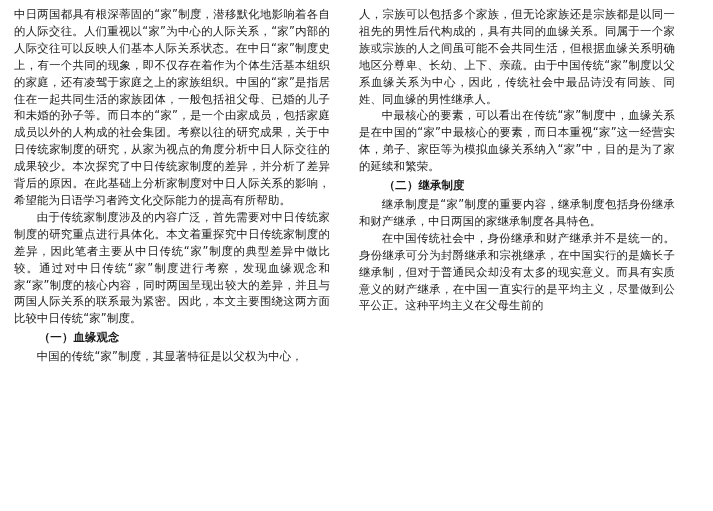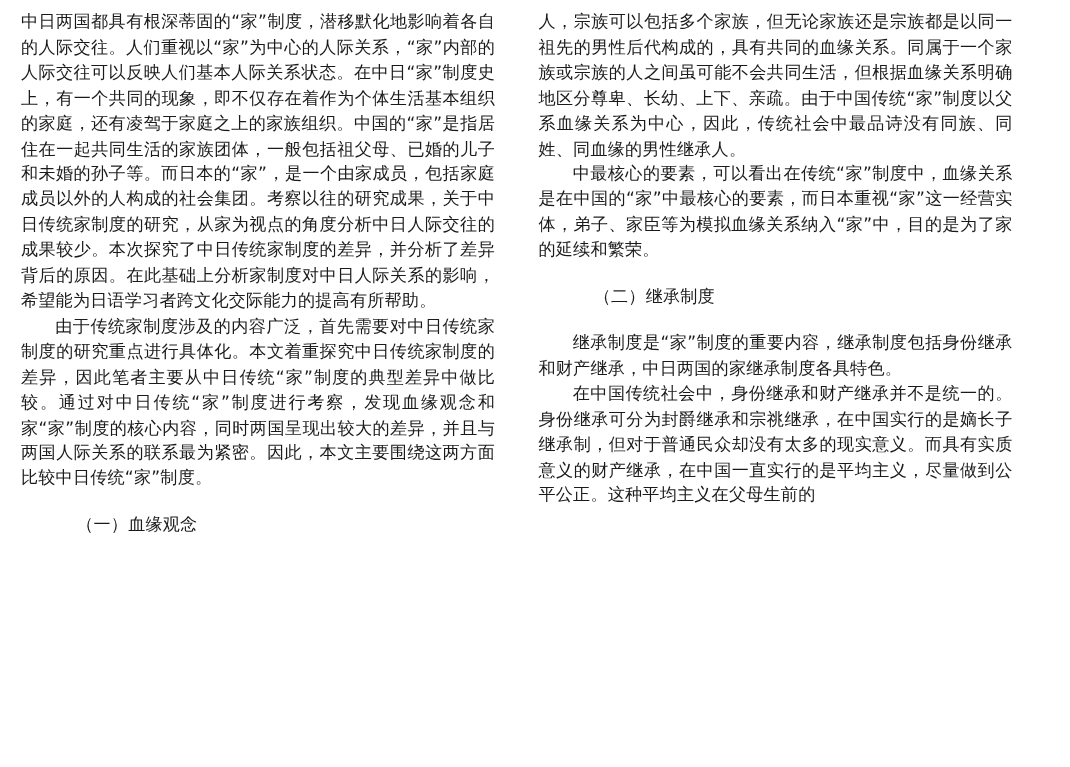--- a/index.html
+++ b/index.html
@@ -51,36 +51,37 @@
   }
   h2.section {
     margin: 2px 0 0 0;
     font-size: 11.6px;
     line-height: 17.4px;
     font-weight: bold;
     text-indent: 2em;
     letter-spacing: 0.2px;
   }
   h3.subsection {
-    margin: 14px;
+    margin: 2px;
     font-size: 11.4px;
     line-height: 16.9px;
-    font-weight: normal;
+    font-weight: bold;
     text-indent: 2em;
     letter-spacing: 0.15px;
   }
 </style>
 </head>
 <body>
 
 <div class="page">
   <div class="column left">
     <p class="noindent">中日两国都具有根深蒂固的“家”制度，潜移默化地影响着各自的人际交往。人们重视以“家”为中心的人际关系，“家”内部的人际交往可以反映人们基本人际关系状态。在中日“家”制度史上，有一个共同的现象，即不仅存在着作为个体生活基本组织的家庭，还有凌驾于家庭之上的家族组织。中国的“家”是指居住在一起共同生活的家族团体，一般包括祖父母、已婚的儿子和未婚的孙子等。而日本的“家”，是一个由家成员，包括家庭成员以外的人构成的社会集团。考察以往的研究成果，关于中日传统家制度的研究，从家为视点的角度分析中日人际交往的成果较少。本次探究了中日传统家制度的差异，并分析了差异背后的原因。在此基础上分析家制度对中日人际关系的影响，希望能为日语学习者跨文化交际能力的提高有所帮助。</p>
     <p class="indent">由于传统家制度涉及的内容广泛，首先需要对中日传统家制度的研究重点进行具体化。本文着重探究中日传统家制度的差异，因此笔者主要从中日传统“家”制度的典型差异中做比较。通过对中日传统“家”制度进行考察，发现血缘观念和家“家”制度的核心内容，同时两国呈现出较大的差异，并且与两国人际关系的联系最为紧密。因此，本文主要围绕这两方面比较中日传统“家”制度。</p>
     <h3 class="subsection">（一）血缘观念</h3>
+    <p class="indent">中国的传统“家”制度，其显著特征是以父权为中心，</p>
   </div>
   <div class="divider"></div>
   <div class="column right">
     <p class="noindent">人，宗族可以包括多个家族，但无论家族还是宗族都是以同一祖先的男性后代构成的，具有共同的血缘关系。同属于一个家族或宗族的人之间虽可能不会共同生活，但根据血缘关系明确地区分尊卑、长幼、上下、亲疏。由于中国传统“家”制度以父系血缘关系为中心，因此，传统社会中最品诗没有同族、同姓、同血缘的男性继承人。</p>
     <p class="indent">中最核心的要素，可以看出在传统“家”制度中，血缘关系是在中国的“家”中最核心的要素，而日本重视“家”这一经营实体，弟子、家臣等为模拟血缘关系纳入“家”中，目的是为了家的延续和繁荣。</p>
     <h3 class="subsection">（二）继承制度</h3>
     <p class="indent">继承制度是“家”制度的重要内容，继承制度包括身份继承和财产继承，中日两国的家继承制度各具特色。</p>
     <p class="indent">在中国传统社会中，身份继承和财产继承并不是统一的。身份继承可分为封爵继承和宗祧继承，在中国实行的是嫡长子继承制，但对于普通民众却没有太多的现实意义。而具有实质意义的财产继承，在中国一直实行的是平均主义，尽量做到公平公正。这种平均主义在父母生前的</p>
   </div>
 </div>

